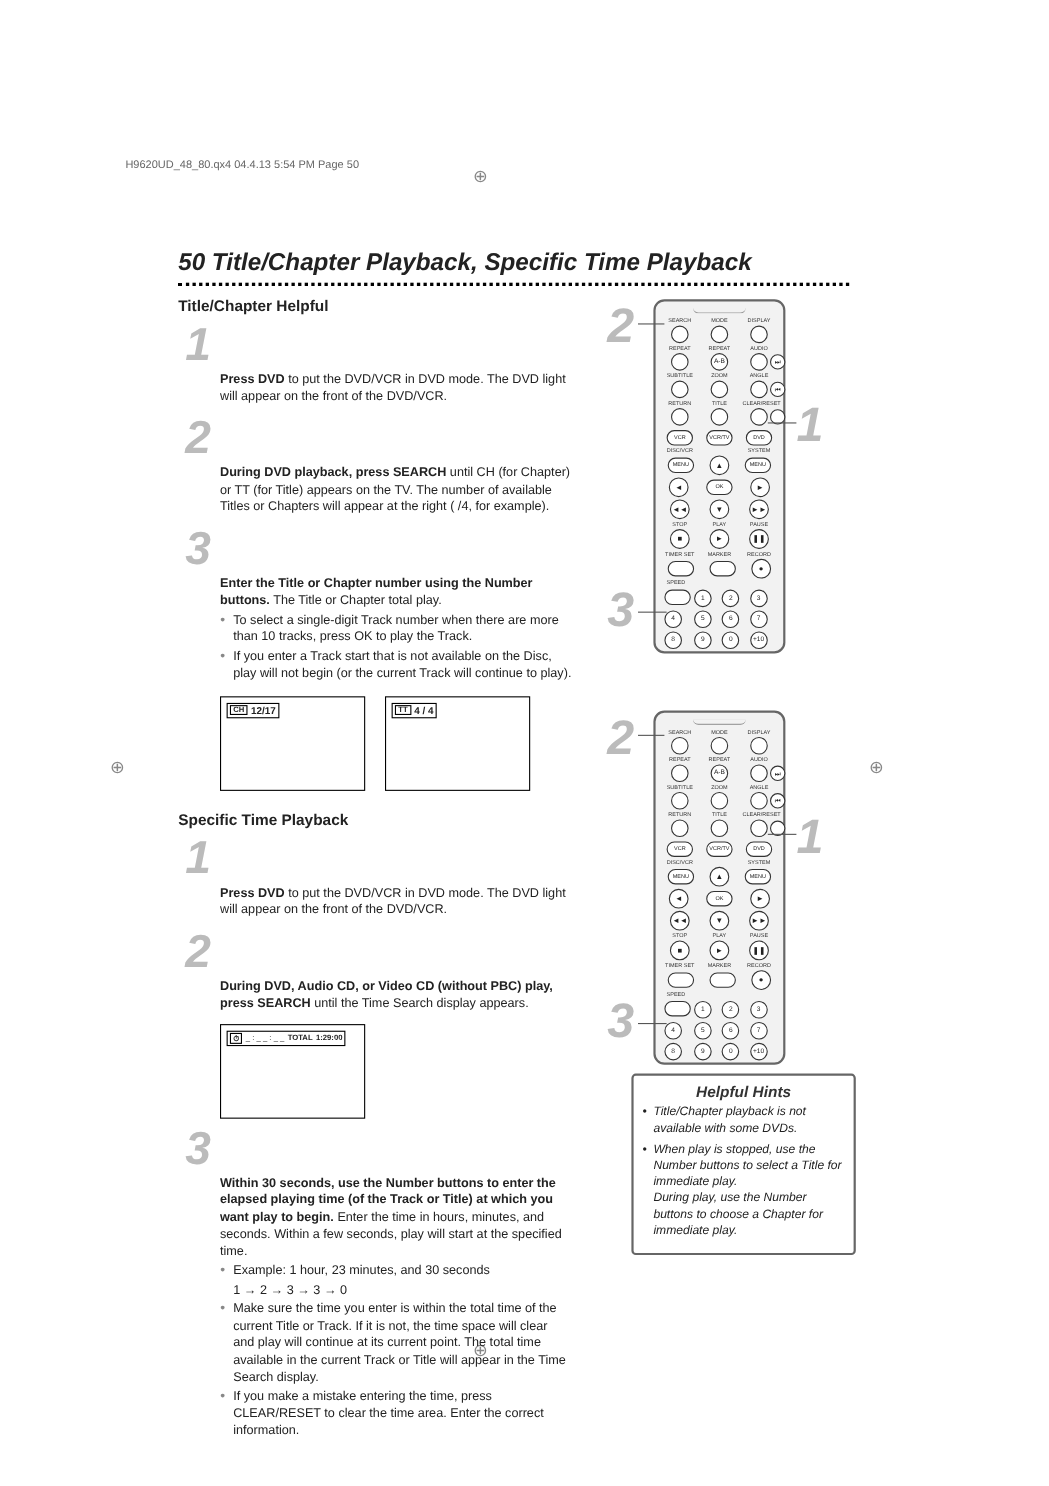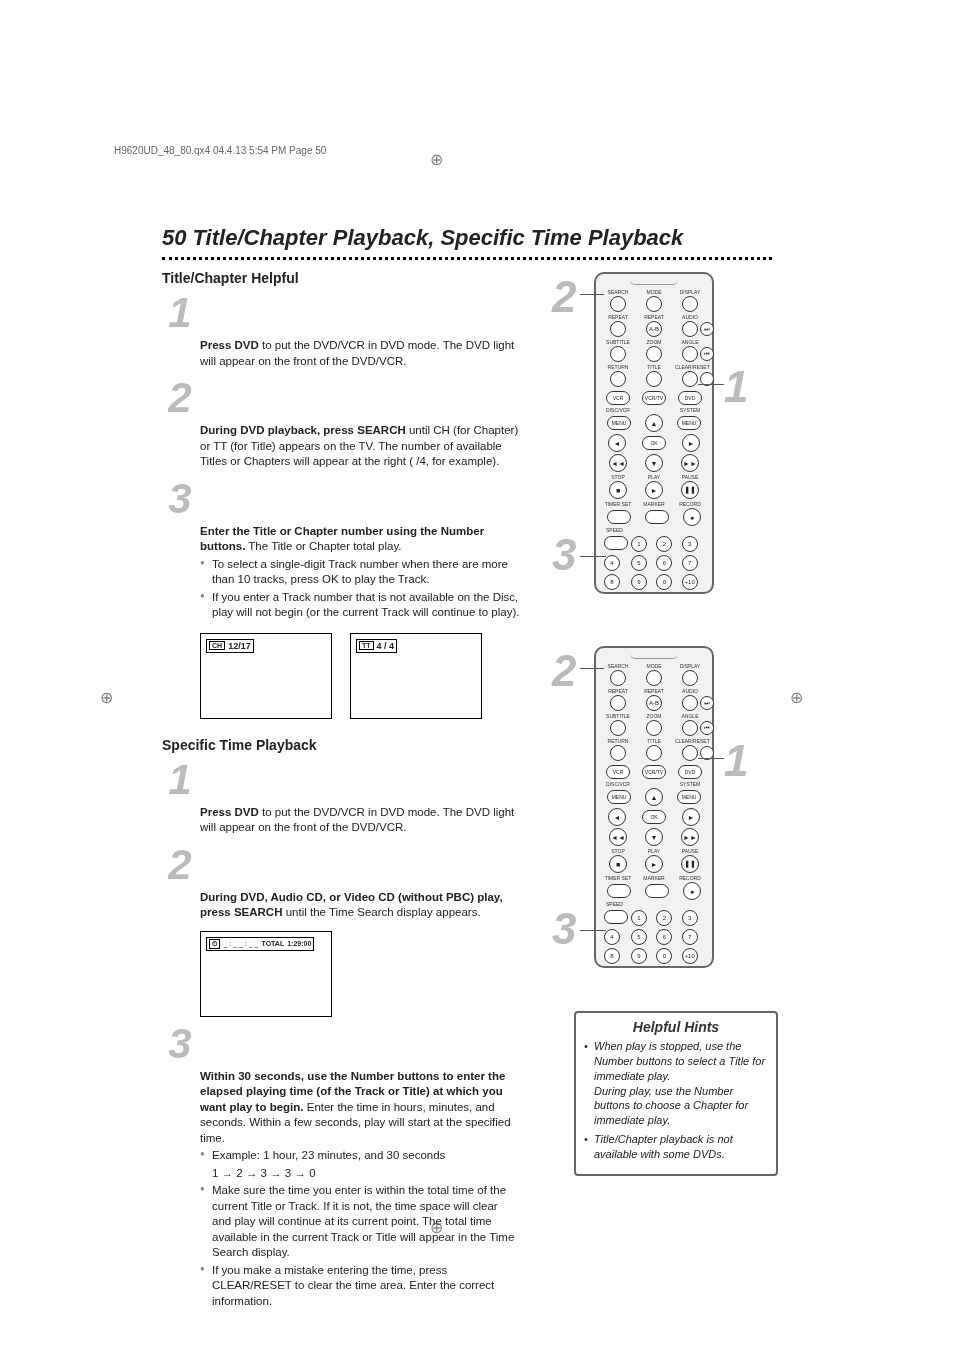--- a/index.html
+++ b/index.html
@@ -201,21 +201,21 @@
   .callout-line {
     position: absolute;
     border-top: 1px solid #555;
     height: 0;
   }
 
   
   .hints {
     position: absolute;
     left: 574px;
-    top: 1011px;
+    top: 976px;
     width: 204px;
     border: 2px solid #666;
     border-radius: 4px;
     padding: 6px 8px 8px 8px;
     box-sizing: border-box;
   }
   .hints-title {
     text-align: center;
     font-weight: bold;
     font-style: italic;
@@ -278,21 +278,21 @@
         <b>During DVD playback, press SEARCH</b><span> until CH (for Chapter) or TT (for Title) appears on the TV. The number of available Titles or Chapters will appear at the right (   /4, for example).</span>
       </div>
     </div>
 
     <div class="step">
       <div class="step-num">3</div>
       <div class="step-body">
         <b>Enter the Title or Chapter number using the Number buttons.</b><span> The Title or Chapter total play.</span>
         <ul class="bullet-list">
           <li>To select a single-digit Track number when there are more than 10 tracks, press OK to play the Track.</li>
-          <li>If you enter a Track number that is not available on the Disc, play will not begin (or the current Track will continue to play).</li>
+          <li>If you enter a Track start that is not available on the Disc, play will not begin (or the current Track will continue to play).</li>
         </ul>
       </div>
     </div>
 
     <div class="osd-row">
       <div class="osd-box">
         <div class="osd-inner">
           <span class="osd-label">CH</span>
           <b>12/17</b>
         </div>
@@ -573,19 +573,19 @@
   <div class="callout" style="top:736px; left:724px;">1</div>
   <div class="callout-line" style="top:758px; left:698px; width:26px;"></div>
   <div class="callout" style="top:646px; left:552px;">2</div>
   <div class="callout-line" style="top:668px; left:580px; width:24px;"></div>
   <div class="callout" style="top:904px; left:552px;">3</div>
   <div class="callout-line" style="top:930px; left:580px; width:26px;"></div>
 
   <div class="hints">
     <div class="hints-title">Helpful Hints</div>
     <ul class="hints-list">
+      <li>Title/Chapter playback is not available with some DVDs.</li>
       <li style="white-space:pre-line;">When play is stopped, use the Number buttons to select a Title for immediate play.
 During play, use the Number buttons to choose a Chapter for immediate play.</li>
-      <li>Title/Chapter playback is not available with some DVDs.</li>
     </ul>
   </div>
 
 </div>
 
 </body></html>

